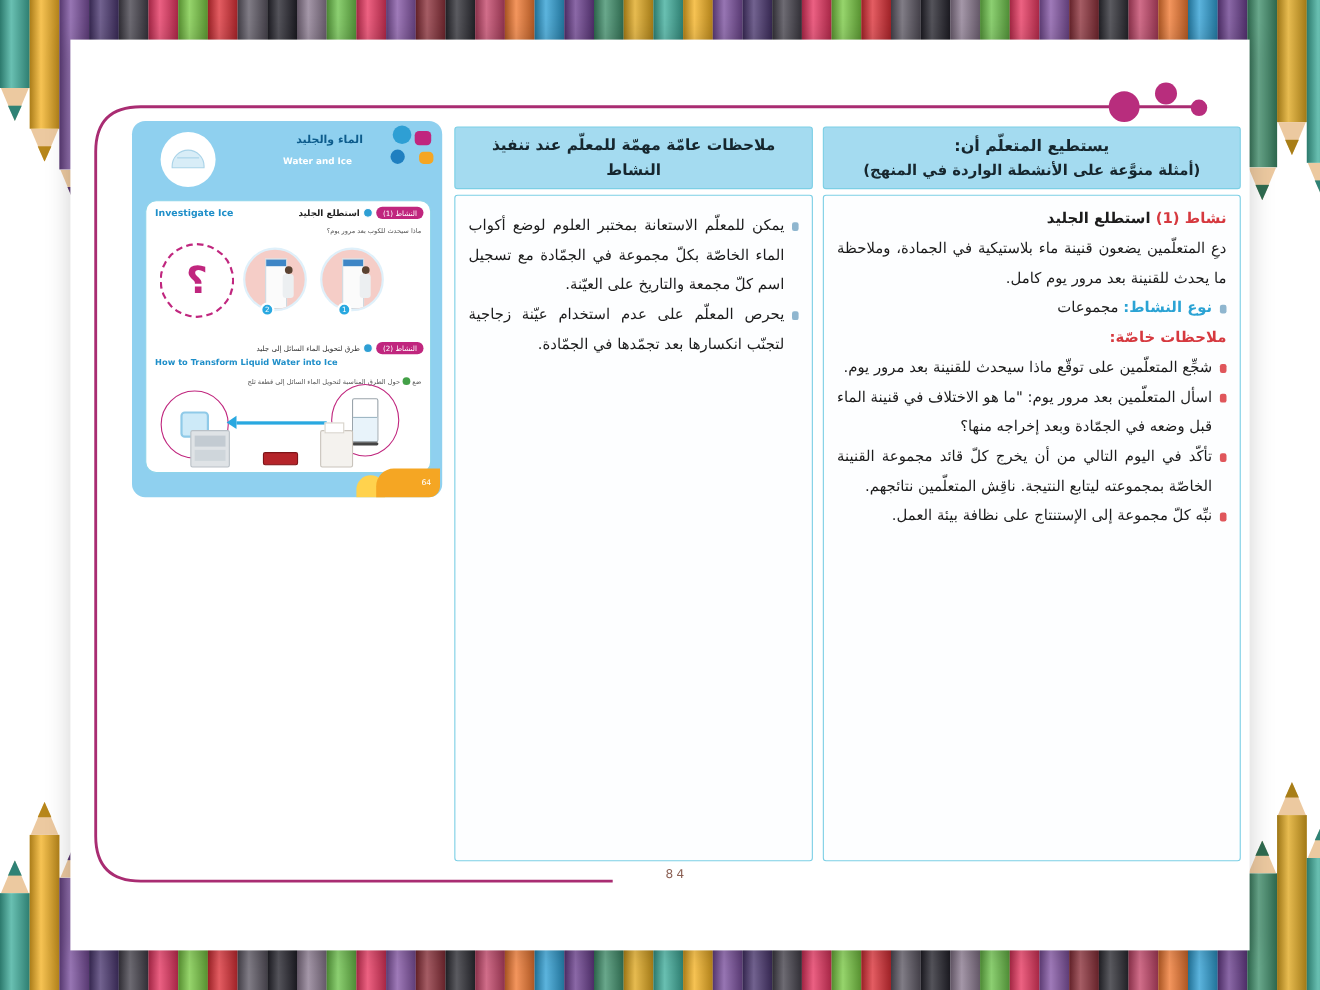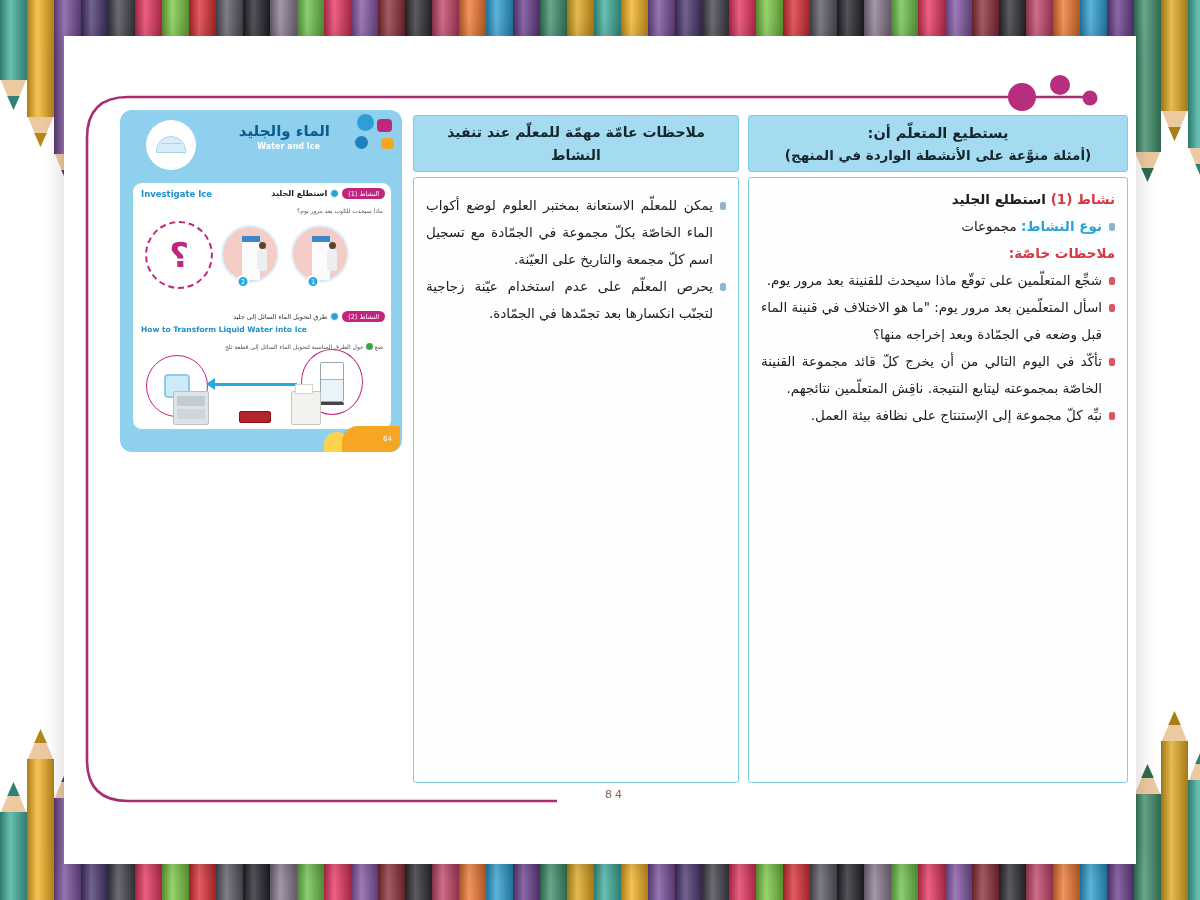--- a/index.html
+++ b/index.html
@@ -45,21 +45,21 @@
   .notes-head{font-weight:bold;color:#d6393f;line-height:2.0;}
 
   
   .pageno{position:absolute;left:520px;top:752px;width:62px;text-align:center;font-size:11px;letter-spacing:3px;color:#8a5f53;}
 
   
   .thumb{position:absolute;left:56px;top:74px;width:282px;height:342px;background:#8fd0ef;border-radius:12px;}
   .th-circle{position:absolute;left:26px;top:10px;width:50px;height:50px;background:#fff;border-radius:50%;}
   .igloo{position:absolute;left:10px;top:16px;width:30px;height:17px;background:#d8edf7;border:1px solid #a9d3e8;border-radius:15px 15px 0 0;}
   .igloo::after{content:"";position:absolute;left:4px;top:6px;right:4px;border-top:1px solid #a9d3e8;}
-  .th-title-ar{position:absolute;right:72px;top:12px;font-size:15px;font-weight:bold;color:#0d5c8c;direction:rtl;}
+  .th-title-ar{position:absolute;right:72px;top:12px;font-size:10px;font-weight:bold;color:#0d5c8c;direction:rtl;}
   .th-title-en{position:absolute;right:82px;top:32px;font-size:8px;color:#ffffff;font-weight:bold;}
   .logo{position:absolute;border-radius:50%;}
   .lg-bucket{right:28px;top:4px;width:17px;height:17px;background:#2e9fd4;}
   .lg-faucet{right:10px;top:9px;width:15px;height:13px;background:#c0267e;border-radius:4px;}
   .lg-drop{right:34px;top:26px;width:13px;height:13px;background:#1f7fc0;}
   .lg-hand{right:8px;top:28px;width:13px;height:11px;background:#f5a623;border-radius:4px;}
 
   .th-card{position:absolute;left:12px;top:72px;width:260px;height:248px;background:#fff;border:1px solid #8ed4ea;border-radius:10px;}
   .inv-en{position:absolute;left:8px;top:6px;font-size:8.5px;font-weight:bold;color:#1f8fc9;}
   .badge-row{position:absolute;display:flex;align-items:center;gap:3px;direction:rtl;}
@@ -831,20 +831,21 @@
         <span class="mk blue"></span>
         <span class="txt">يحرص المعلّم على عدم استخدام عيّنة زجاجية لتجنّب انكسارها بعد تجمّدها في الجمّادة.</span>
       </div>
     </div>
 
     <div class="cell body-right ar body-txt">
       <div class="act-head">
         <span class="red">نشاط (1)</span>
         <span>استطلع الجليد</span>
       </div>
+      <p class="intro">دعِ المتعلّمين يضعون قنينة ماء بلاستيكية في الجمادة، وملاحظة ما يحدث للقنينة بعد مرور يوم كامل.</p>
 
       <div class="row">
         <span class="mk blue"></span>
         <span class="txt"><span class="teal">نوع النشاط:</span> <span>مجموعات</span></span>
       </div>
 
       <div class="notes-head">ملاحظات خاصّة:</div>
 
       <div class="row">
         <span class="mk red"></span>

